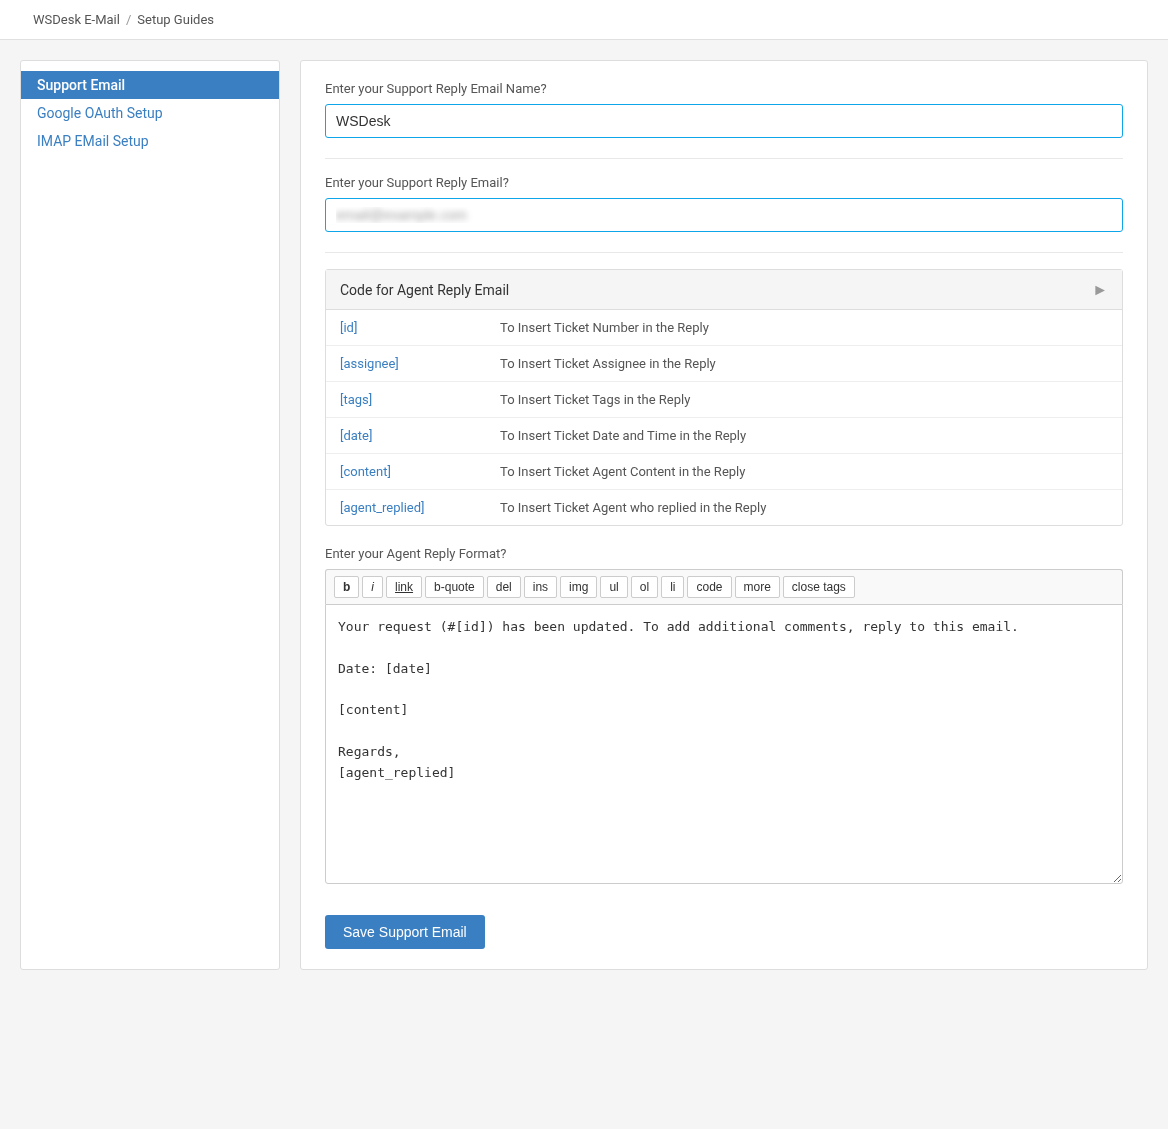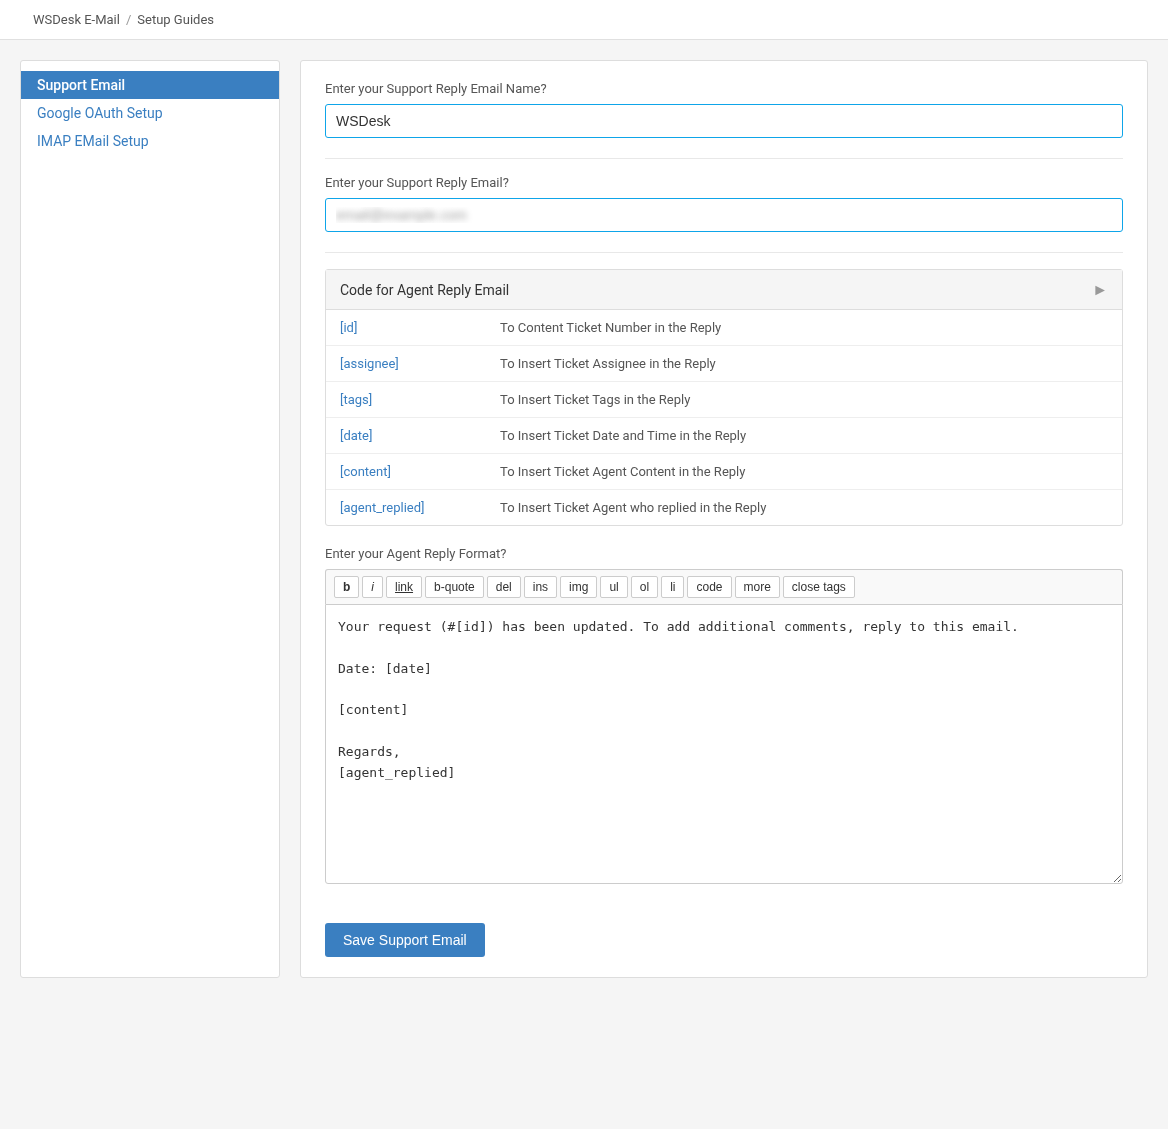--- a/index.html
+++ b/index.html
@@ -178,21 +178,21 @@
       background: #fff;
     }
     .save-btn {
       background: #3a7fc1;
       color: #fff;
       border: none;
       padding: 9px 18px;
       border-radius: 3px;
       font-size: 14px;
       cursor: pointer;
-      margin-top: 16px;
+      margin-top: 8px;
     }
   </style>
 </head>
 <body>
 
 <div class="breadcrumb-bar">
   <span class="breadcrumb-link">WSDesk E-Mail</span>
   <span class="breadcrumb-sep">/</span>
   <span class="breadcrumb-current">Setup Guides</span>
 </div>
@@ -232,21 +232,21 @@
     
     <div class="code-section">
       <div class="code-section-header">
         <span class="code-section-title">Code for Agent Reply Email</span>
         <span class="chevron-right">►</span>
       </div>
       <table class="code-table">
         <tbody id="code-table-body">
         <tr>
     <td>[id]</td>
-    <td>To Content Ticket Number in the Reply</td>
+    <td>To Insert Ticket Number in the Reply</td>
   </tr>
             <tr>
     <td>[assignee]</td>
     <td>To Insert Ticket Assignee in the Reply</td>
   </tr>
             <tr>
     <td>[tags]</td>
     <td>To Insert Ticket Tags in the Reply</td>
   </tr>
             <tr>

